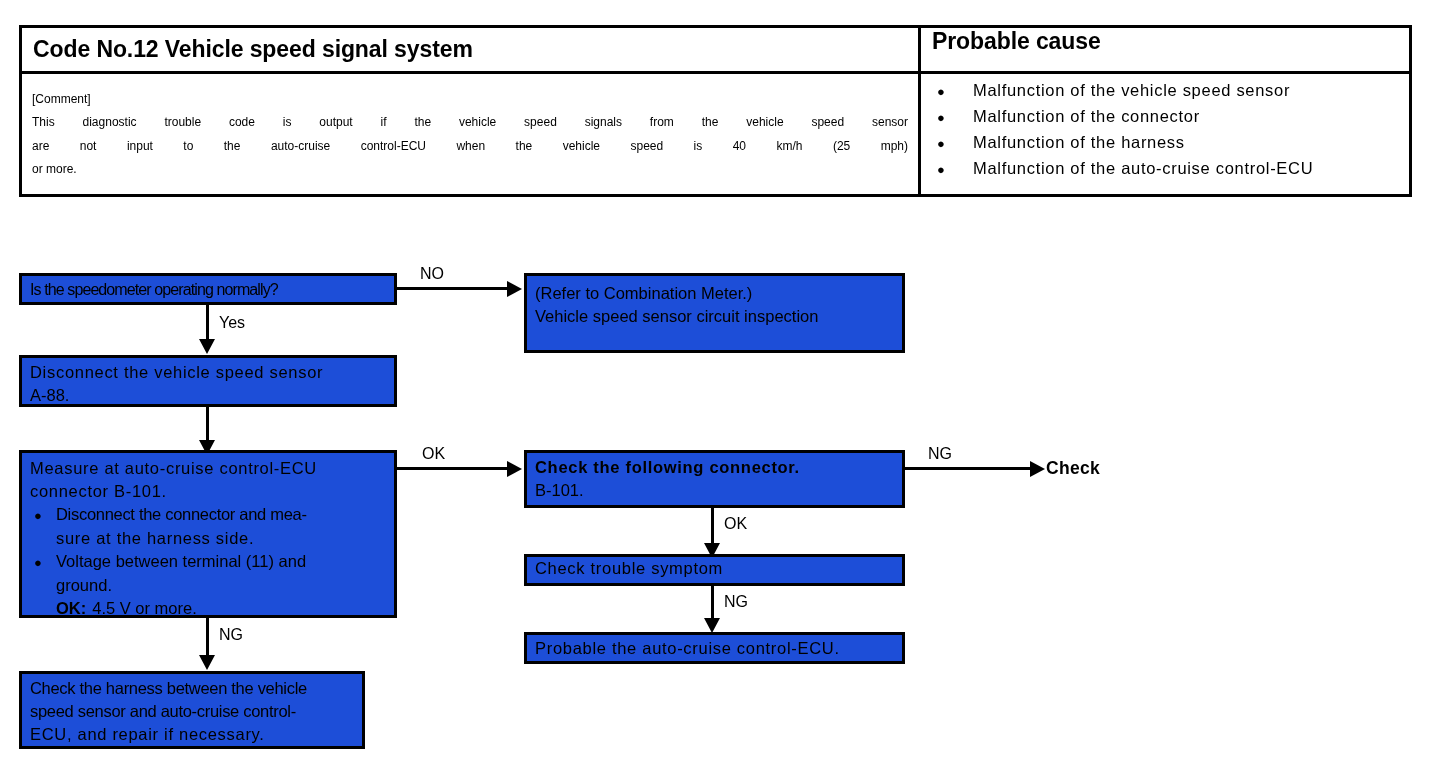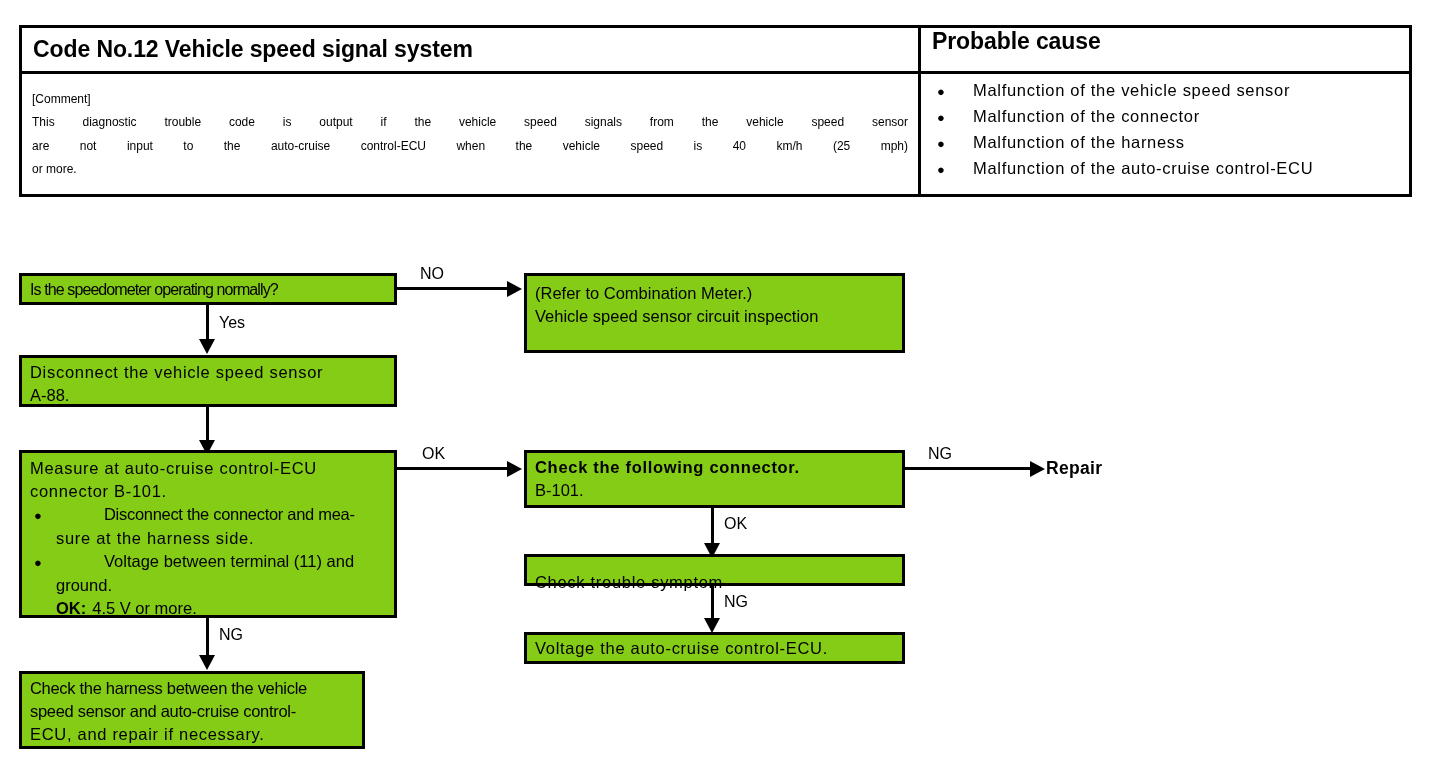--- a/index.html
+++ b/index.html
@@ -99,21 +99,21 @@
     position: absolute;
     left: 0;
     top: 0;
     width: 1440px;
     height: 760px;
   }
   .fbox {
     position: absolute;
     border: 3px solid #000;
     box-sizing: border-box;
-    background: #84cc16;
+    background: #1d4ed8;
     font-size: 16.5px;
     line-height: 23px;
     padding: 3px 7px 3px 8px;
   }
   .fbox .ln { display: block; white-space: nowrap; }
   .fbox .bold { font-weight: bold; }
   .tight { letter-spacing: -0.3px; }
   .sp { letter-spacing: 0.7px; }
 
   .bullet-row {
@@ -121,21 +121,21 @@
     align-items: baseline;
   }
   .bullet-dot {
     flex: 0 0 26px;
     width: 26px;
     font-size: 13px;
     line-height: 23px;
     padding-left: 4px;
     box-sizing: border-box;
   }
-  .bullet-body { flex: 1; margin-left: 48px; }
+  .bullet-body { flex: 1; }
   .indent { padding-left: 26px; }
 
   
   .vline {
     position: absolute;
     width: 3px;
     background: #000;
   }
   .hline {
     position: absolute;
@@ -283,31 +283,31 @@
   </div>
 
   <div class="fbox" style="left:524px; top:450px; width:381px; height:58px; padding-top:3px;">
     <span class="ln bold sp">Check the following connector.</span>
     <span class="ln">B-101.</span>
   </div>
 
   <div class="hline" style="left:905px; top:467px; width:125px;"></div>
   <div class="arrow-right" style="left:1030px; top:461px;"></div>
   <div class="edge-label" style="left:928px; top:444px;">NG</div>
-  <div class="node-label" style="left:1046px; top:459px;">Repair</div>
+  <div class="node-label" style="left:1046px; top:459px;">Check</div>
 
   <div class="vline" style="left:711px; top:508px; height:38px;"></div>
   <div class="arrow-down" style="left:704px; top:543px;"></div>
   <div class="edge-label" style="left:724px; top:514px;">OK</div>
 
-  <div class="fbox" style="left:524px; top:554px; width:381px; height:32px; padding-top:14px;">
+  <div class="fbox" style="left:524px; top:554px; width:381px; height:32px; padding-top:0;">
     <span class="ln sp">Check trouble symptom</span>
   </div>
 
   <div class="vline" style="left:711px; top:586px; height:35px;"></div>
   <div class="arrow-down" style="left:704px; top:618px;"></div>
   <div class="edge-label" style="left:724px; top:592px;">NG</div>
 
   <div class="fbox" style="left:524px; top:632px; width:381px; height:32px; padding-top:2px;">
-    <span class="ln sp">Voltage the auto-cruise control-ECU.</span>
+    <span class="ln sp">Probable the auto-cruise control-ECU.</span>
   </div>
 
 </div>
 
 </body></html>

